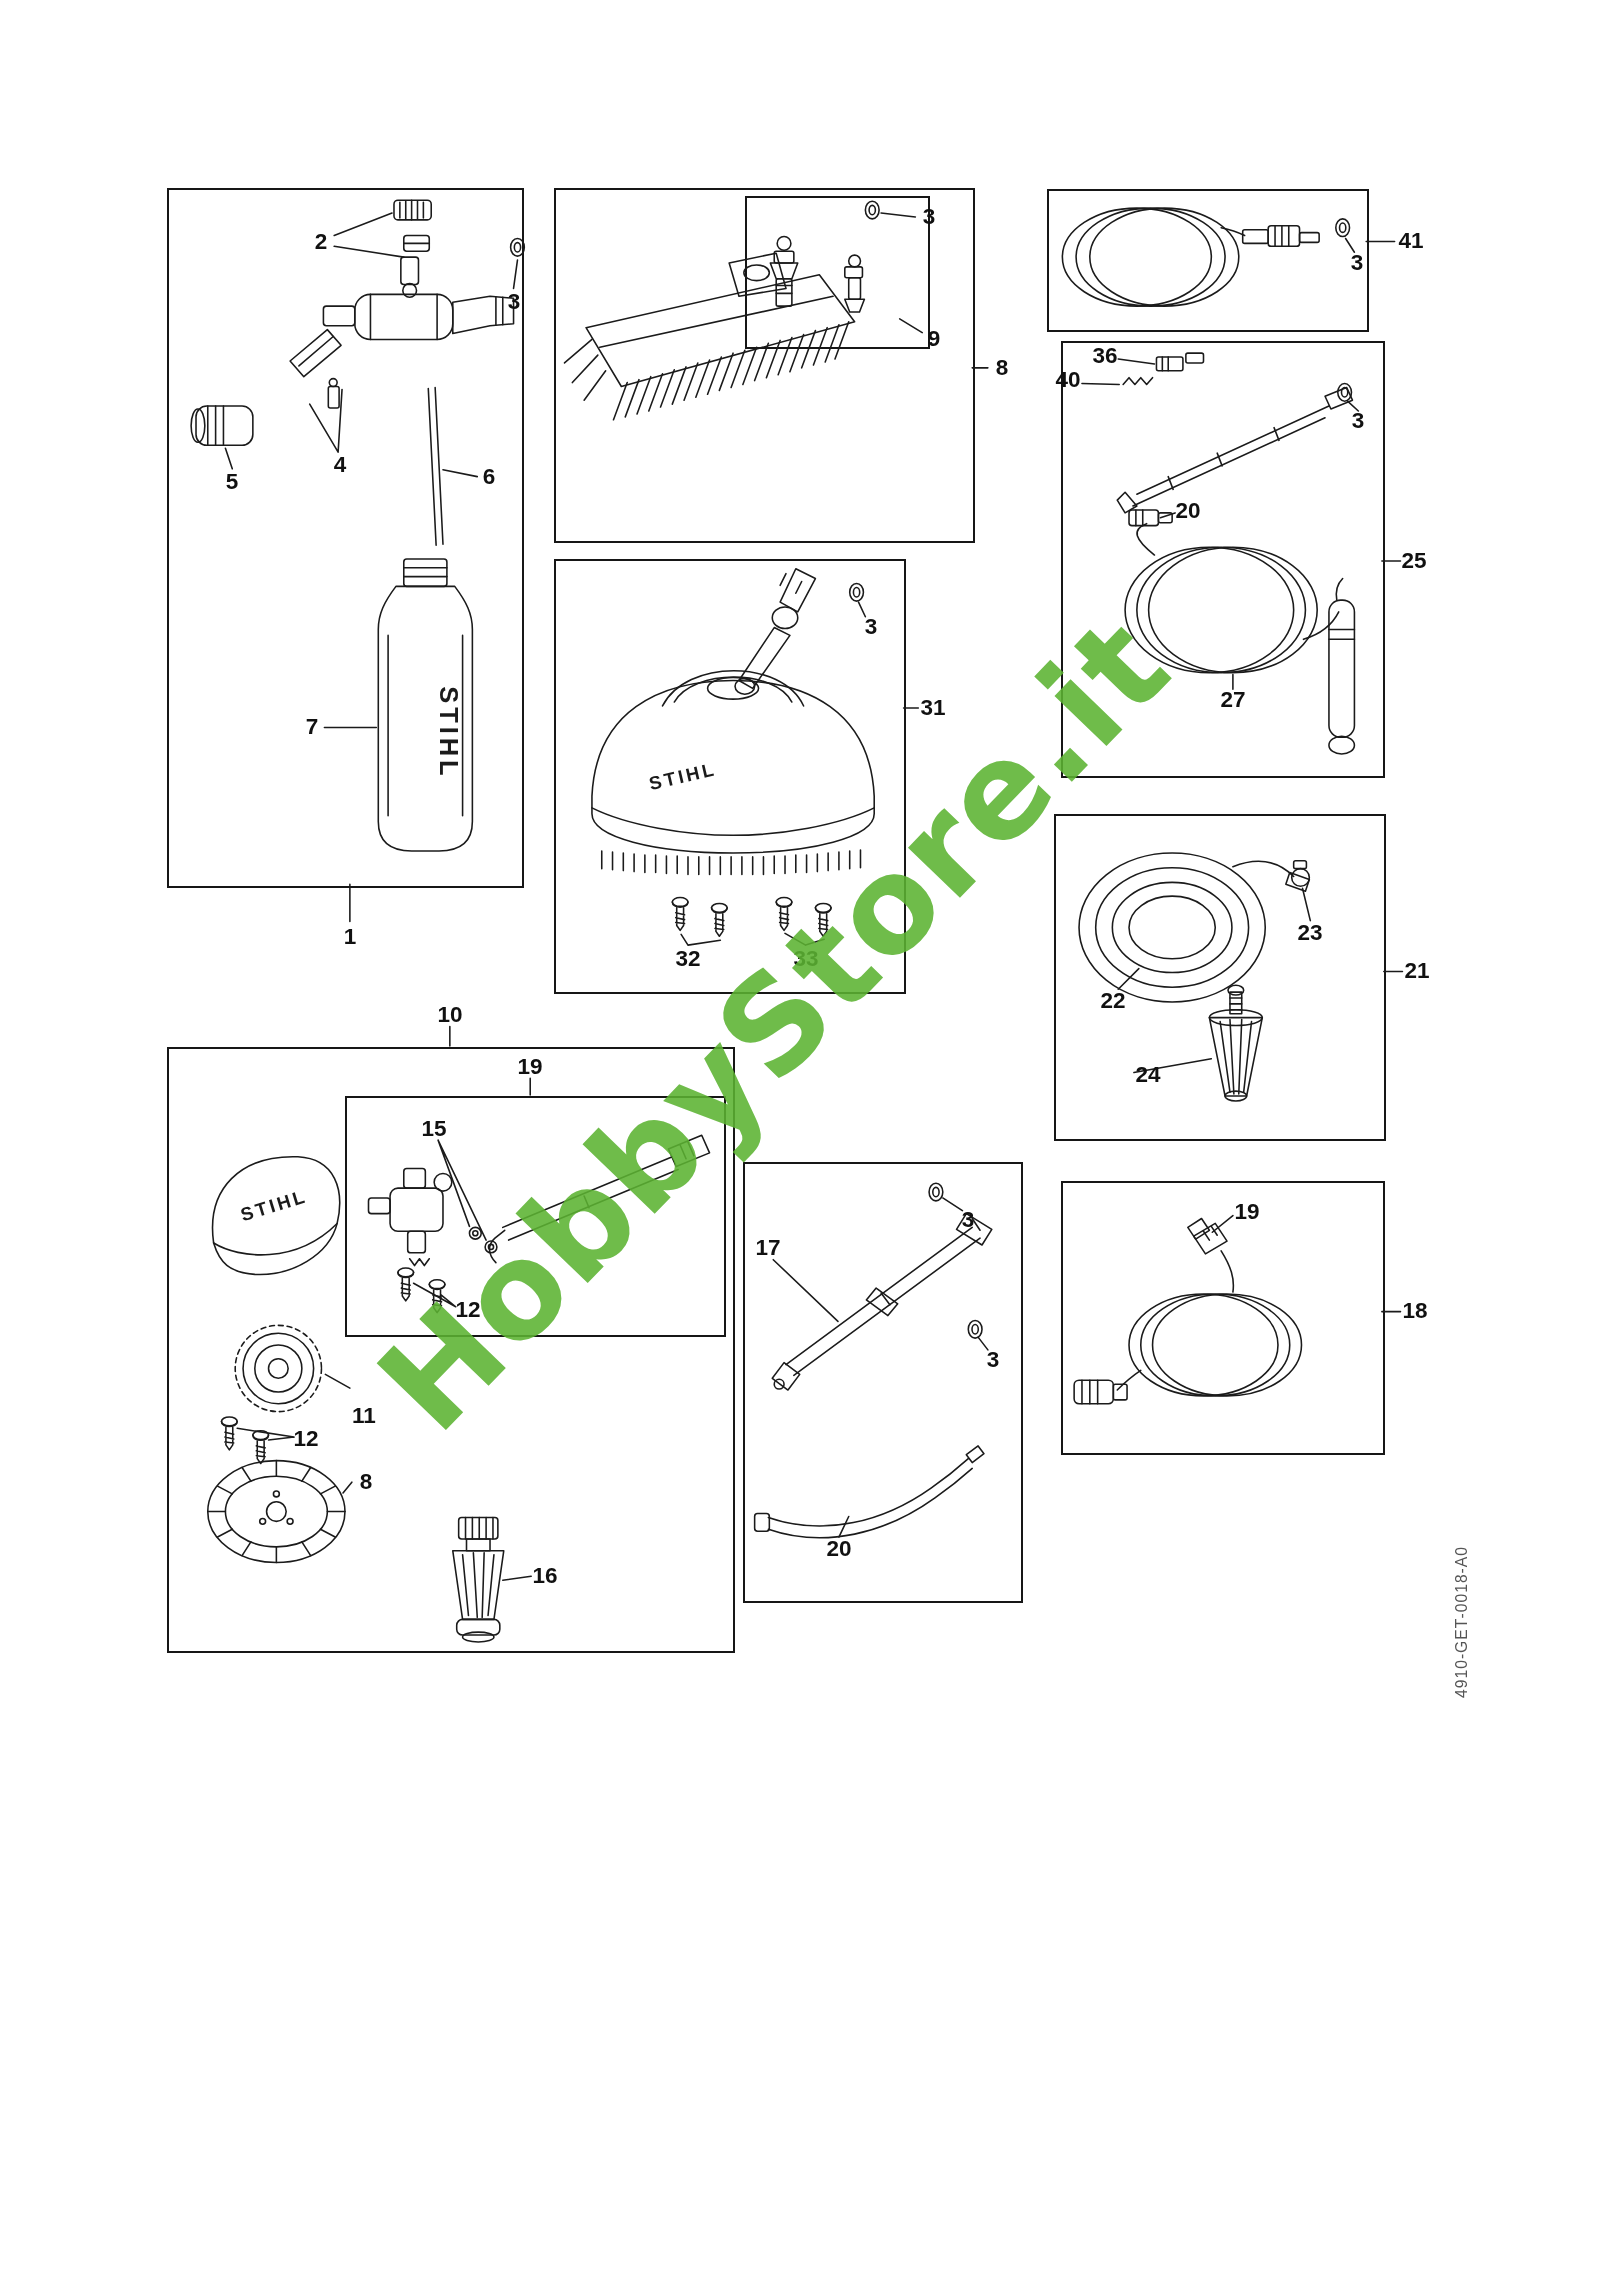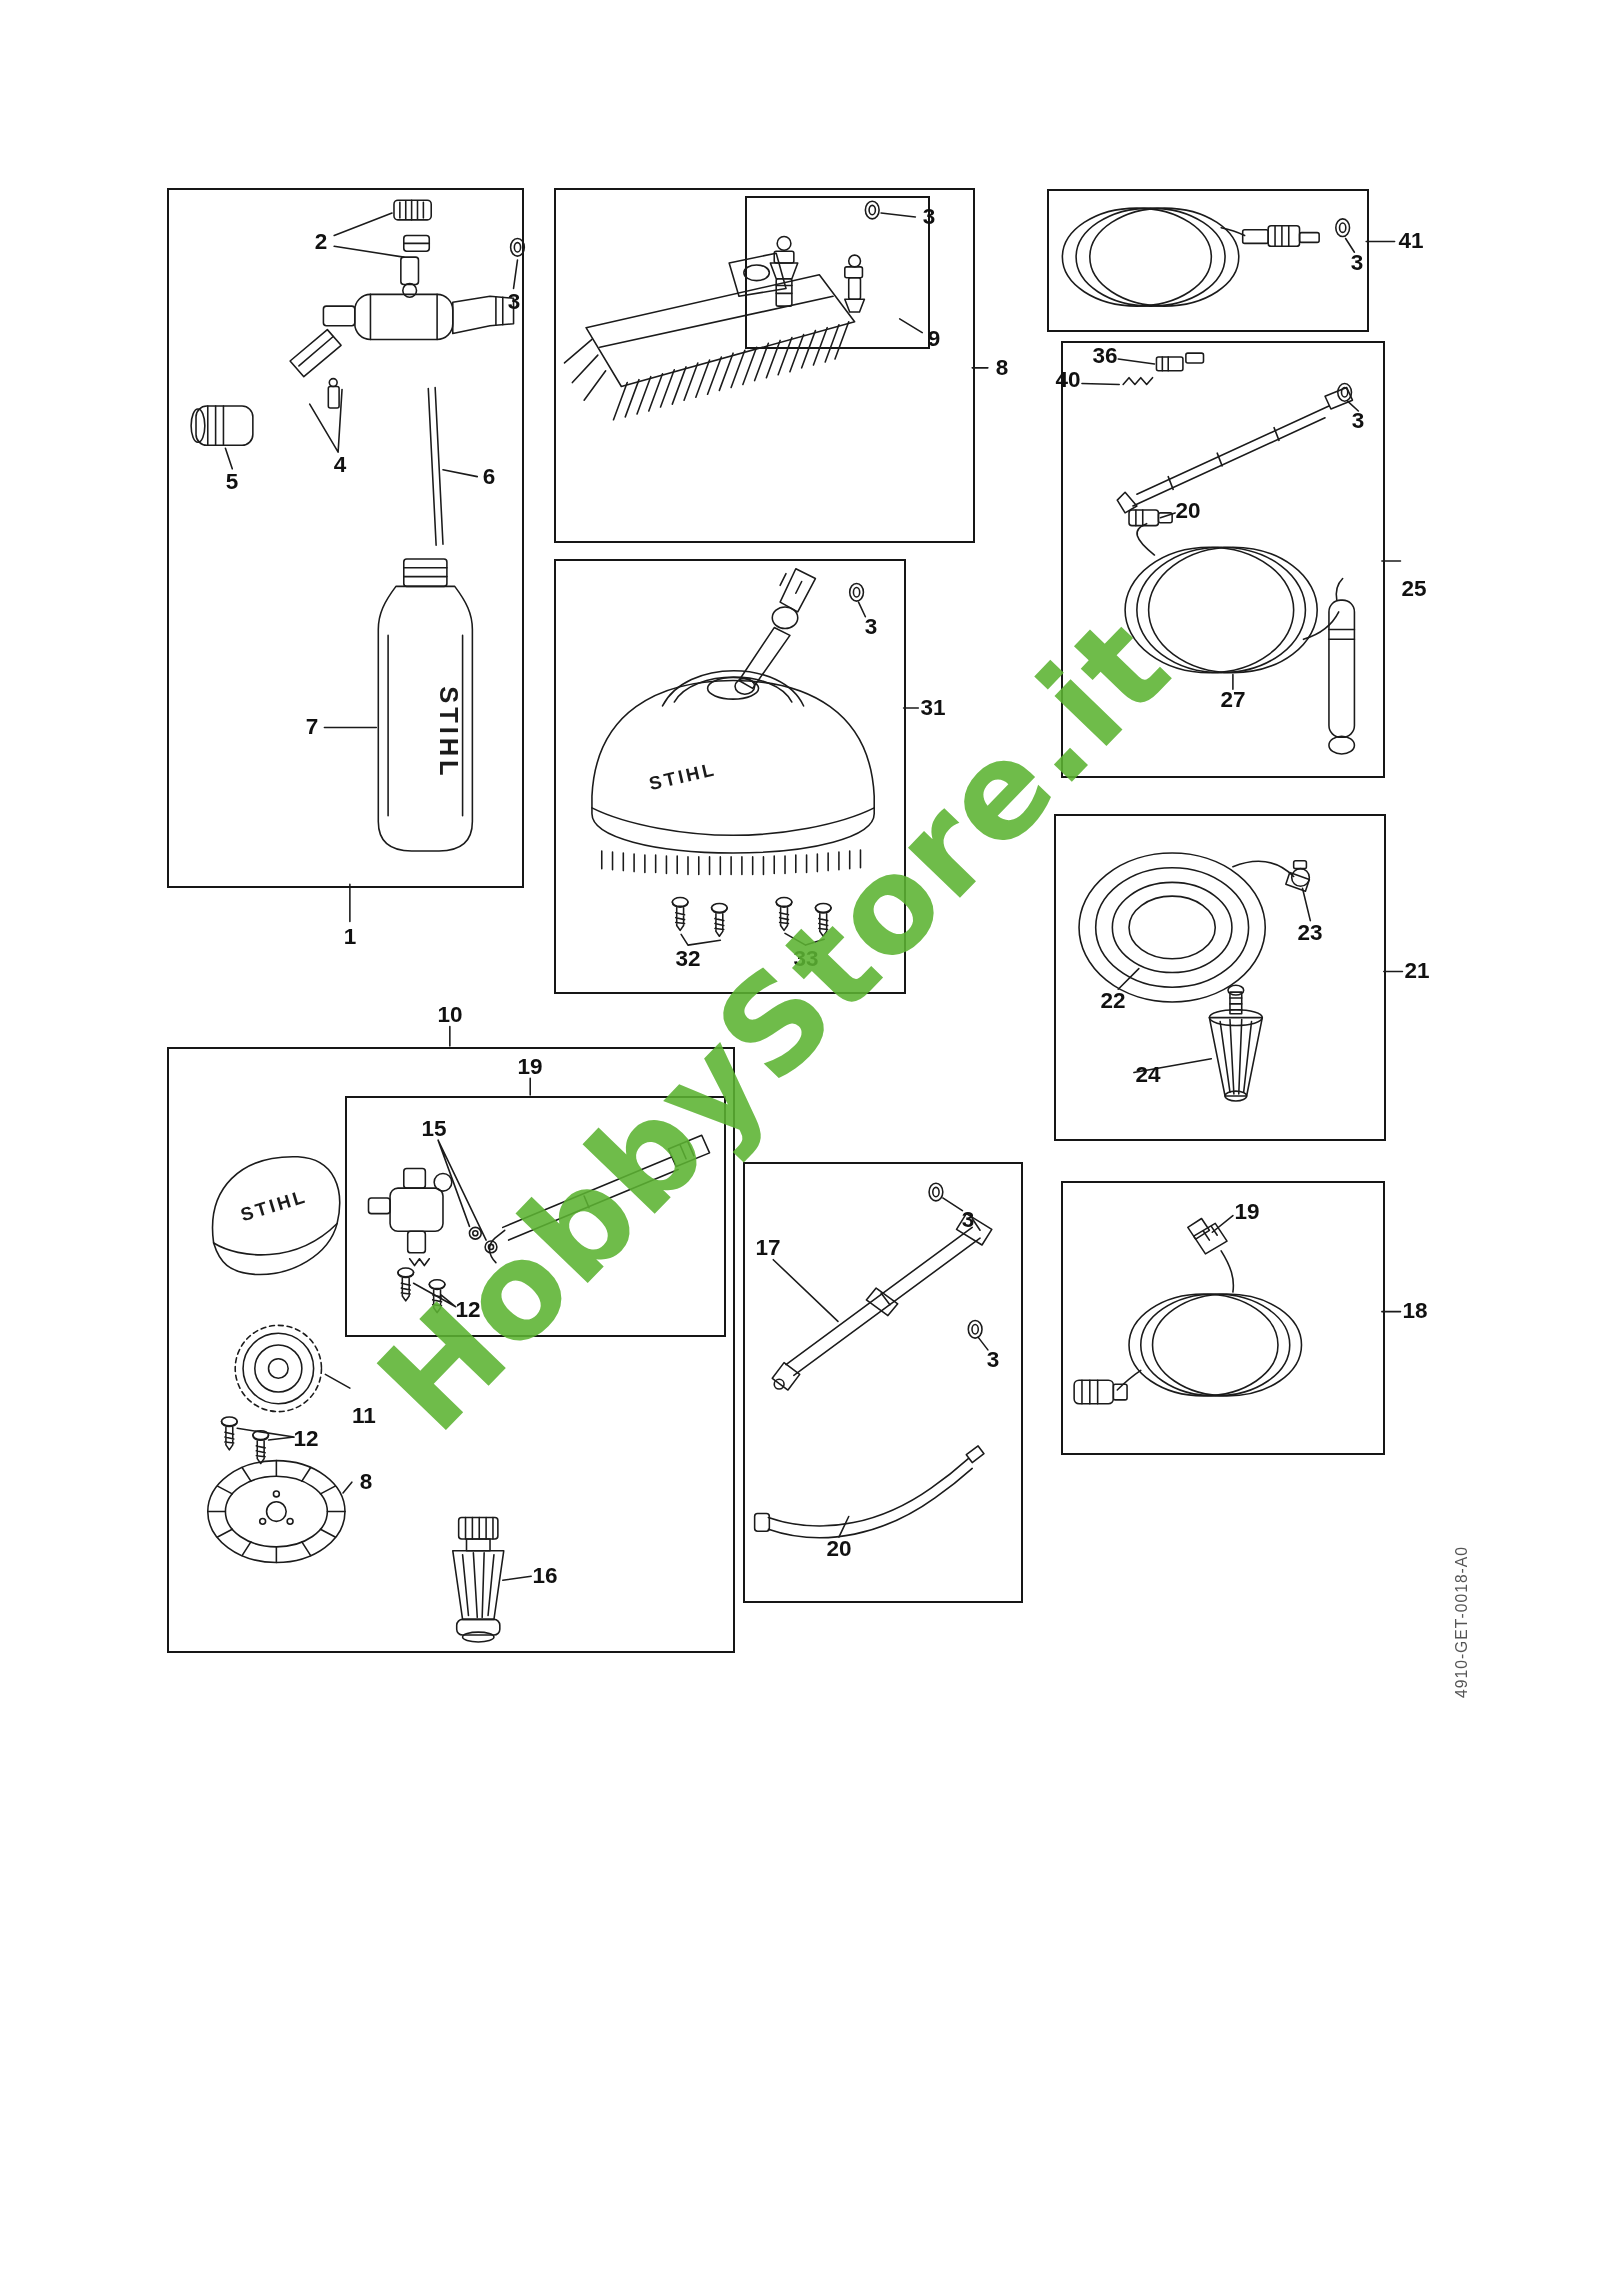--- a/index.html
+++ b/index.html
@@ -261,21 +261,21 @@
   <span class="callout" style="left:489px;top:477px">6</span>
   <span class="callout" style="left:312px;top:727px">7</span>
 
   <span class="callout" style="left:1002px;top:368px">8</span>
   <span class="callout" style="left:934px;top:339px">9</span>
   <span class="callout" style="left:929px;top:217px">3</span>
 
   <span class="callout" style="left:1411px;top:241px">41</span>
   <span class="callout" style="left:1357px;top:263px">3</span>
 
-  <span class="callout" style="left:1414px;top:589px">25</span>
+  <span class="callout" style="left:1414px;top:561px">25</span>
   <span class="callout" style="left:1188px;top:511px">20</span>
   <span class="callout" style="left:1233px;top:700px">27</span>
   <span class="callout" style="left:1105px;top:356px">36</span>
   <span class="callout" style="left:1068px;top:380px">40</span>
   <span class="callout" style="left:1358px;top:421px">3</span>
 
   <span class="callout" style="left:933px;top:708px">31</span>
   <span class="callout" style="left:688px;top:959px">32</span>
   <span class="callout" style="left:806px;top:959px">33</span>
   <span class="callout" style="left:871px;top:627px">3</span>

